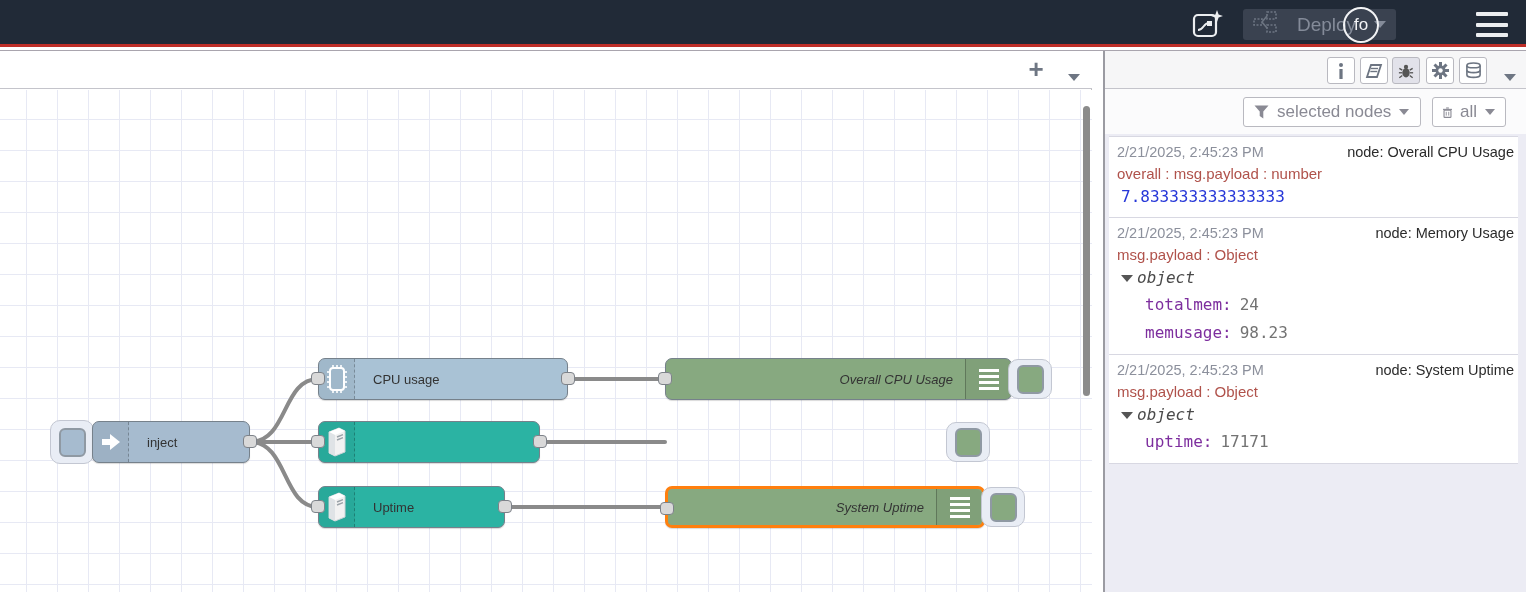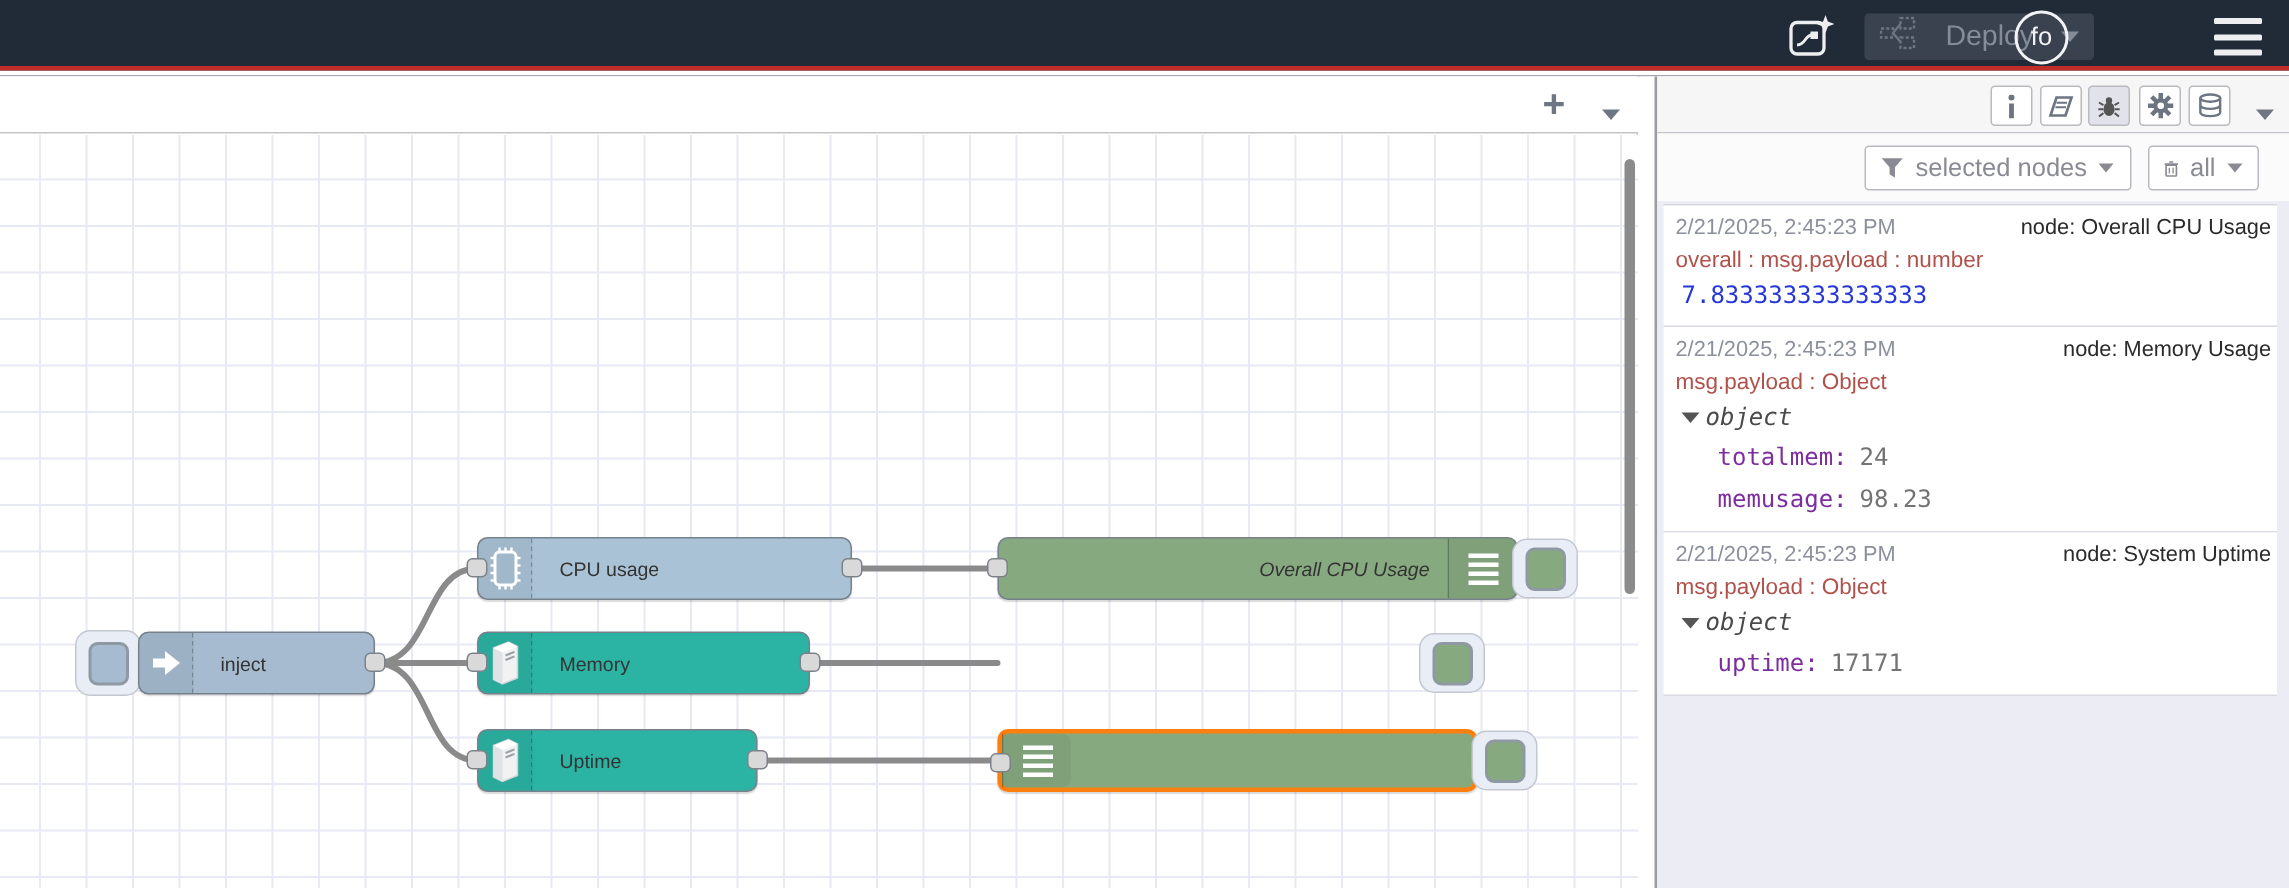--- a/index.html
+++ b/index.html
@@ -219,21 +219,20 @@
         <div class="node node-teal" style="left:318px; top:331px; width:222px;">
           <div class="icon-region icon-left">
             <svg width="26" height="32" viewBox="0 0 26 32">
               <path d="M5 6 L15 2 L21 5 L21 26 L11 30 L5 27 Z" fill="#f2f2f2" stroke="#cfd4d8" stroke-width="1"></path>
               <path d="M15 2 L21 5 L11 9 L5 6 Z" fill="#fff"></path>
               <path d="M5 6 L11 9 L11 30 L5 27 Z" fill="#dfe3e6"></path>
               <line x1="13" y1="11" x2="19" y2="8.6" stroke="#9aa2a8" stroke-width="1.4"></line>
               <line x1="13" y1="14" x2="19" y2="11.6" stroke="#9aa2a8" stroke-width="1.4"></line>
             </svg>
           </div>
-          <div class="node-label">Memory</div>
           <div class="port port-in"></div>
           <div class="port port-out"></div>
         </div>
 
         <div class="node node-teal" style="left:318px; top:396px; width:187px;">
           <div class="icon-region icon-left">
             <svg width="26" height="32" viewBox="0 0 26 32">
               <path d="M5 6 L15 2 L21 5 L21 26 L11 30 L5 27 Z" fill="#f2f2f2" stroke="#cfd4d8" stroke-width="1"></path>
               <path d="M15 2 L21 5 L11 9 L5 6 Z" fill="#fff"></path>
               <path d="M5 6 L11 9 L11 30 L5 27 Z" fill="#dfe3e6"></path>
@@ -262,20 +261,21 @@
         </div>
         <div class="btn-pill" style="left:1008px; top:269px; height:40px;">
           <div class="btn-inner inner-green" style="top:5px;"></div>
         </div>
 
         <div class="btn-pill" style="left:946px; top:332px; height:40px;">
           <div class="btn-inner inner-green" style="top:5px;"></div>
         </div>
 
         <div class="node node-green selected" style="left:665px; top:396px; width:320px;">
+          <div class="node-label label-right">System Uptime</div>
           <div class="icon-region icon-right">
             <svg width="22" height="24" viewBox="0 0 22 24">
               <g fill="#fff">
                   <rect x="1" y="2" width="20" height="3"></rect>
                   <rect x="1" y="8" width="20" height="3"></rect>
               <rect x="1" y="14" width="20" height="3"></rect>
                   <rect x="1" y="20" width="20" height="3"></rect>
                 </g>
             </svg>
           </div>

